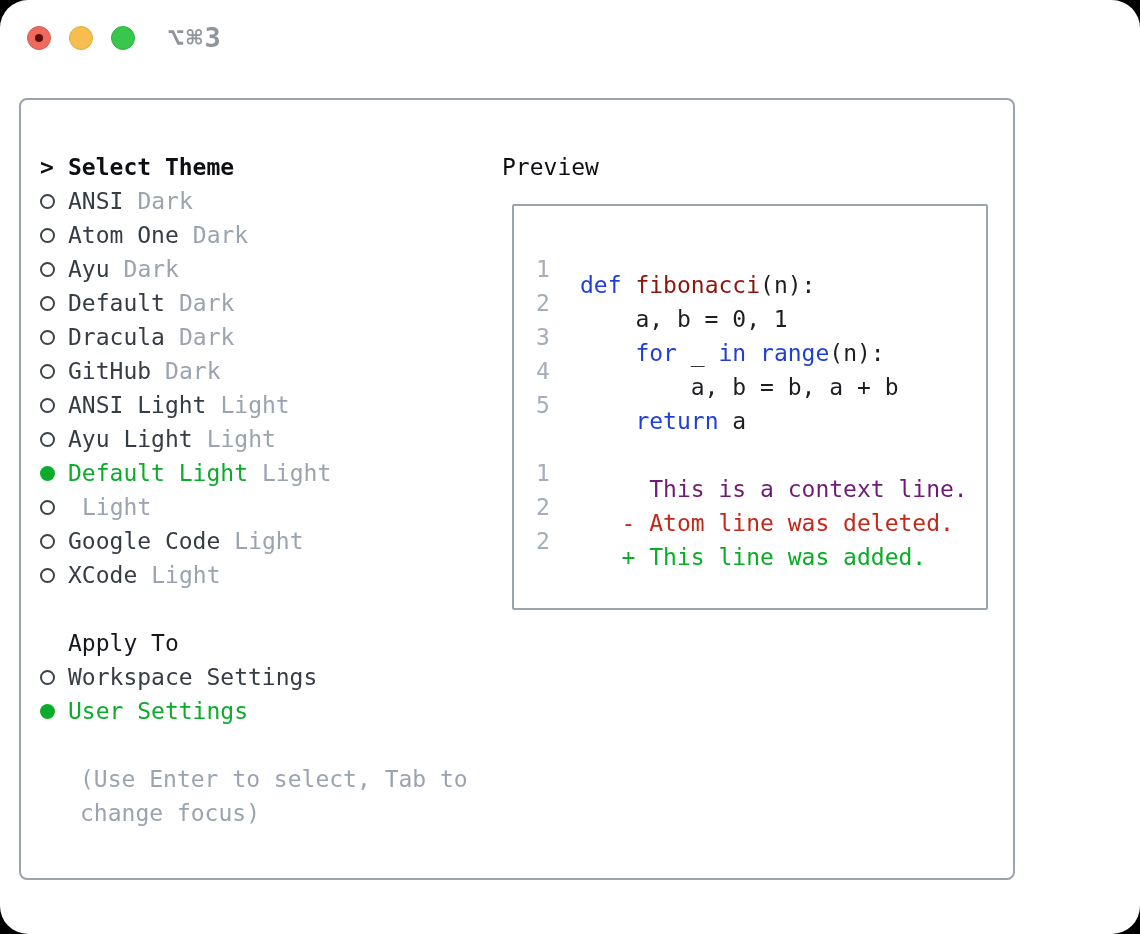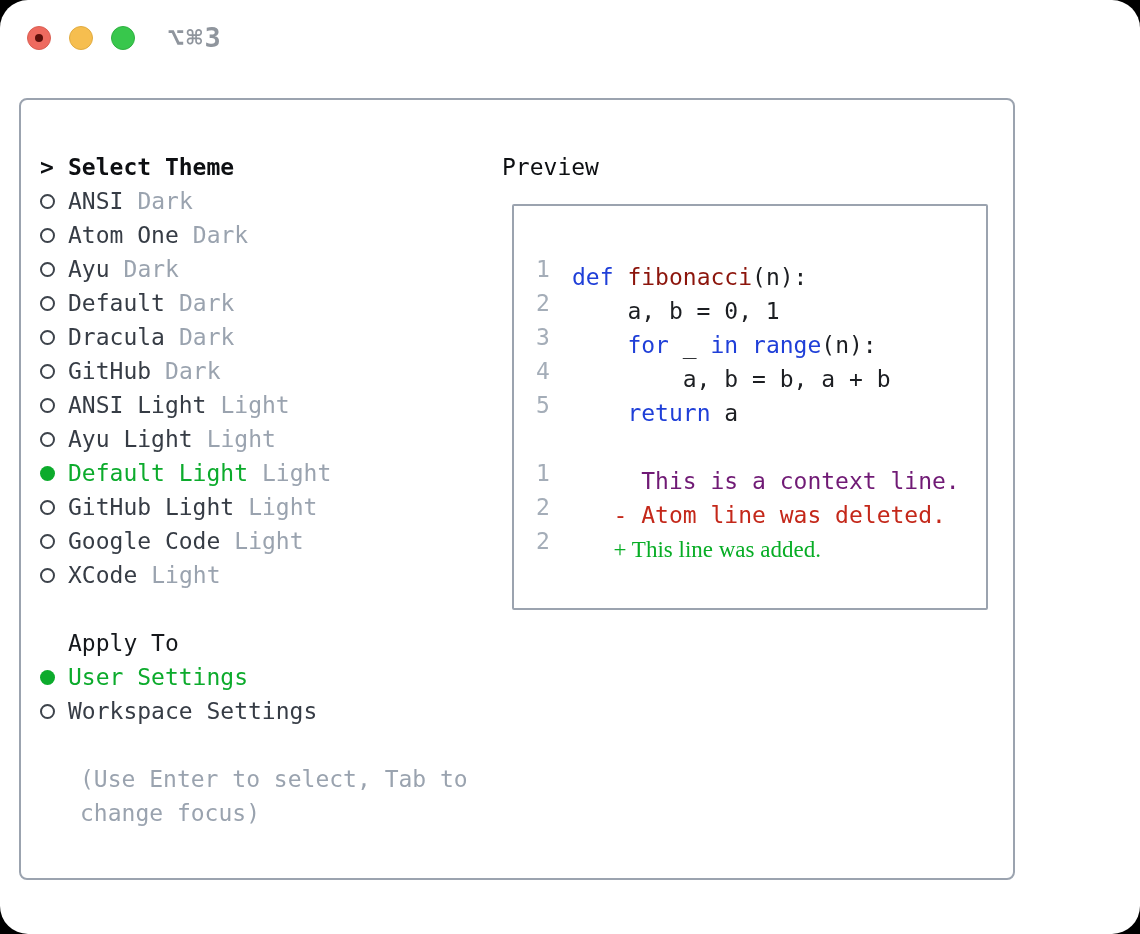--- a/index.html
+++ b/index.html
@@ -41,27 +41,27 @@
   }
   
   .preview-header{position:absolute;left:481px;top:50px;font-weight:normal;color:#0d0f12;}
   .preview-box{
     position:absolute;left:491px;top:104px;width:476px;height:406px;
     border:2px solid #9ba3af;border-radius:2px;box-sizing:border-box;
     padding:46px 0 0 22px;overflow:hidden;background:#fff;
   }
   .code-row{display:flex;height:34px;font-size:23px;line-height:34px;}
   .lnum{color:#a4adb8;width:14px;margin-right:14px;flex:none;}
-  .toks{margin:8px;font:inherit;white-space:pre;}
+  .toks{margin:16px;font:inherit;white-space:pre;}
   .tok.kw{color:#1f3fd8;}
   .tok.fn{color:#8c150c;}
   .tok.pl{color:#1c1e22;}
   .tok.ctx{color:#701a75;}
   .tok.del{color:#c4281a;}
-  .tok.add{color:#07ad25;font-family:Liberation Serif, serif;}
+  .tok.add{color:#07ad25;}
 </style>
 </head>
 <body>
 
 <div class="window">
 
   <div class="titlebar">
     <div class="lights">
       <span class="light red">
         <span class="reddot"></span>
@@ -149,21 +149,20 @@
       <span class="marker sel"></span>
     </span>
     <span class="name sel">Default Light</span>
     <span class="suffix">Light</span>
   </div>
 
   <div class="row theme-row">
     <span class="prefix">
       <span class="marker"></span>
     </span>
-    <span class="name">GitHub Light</span>
     <span class="suffix">Light</span>
   </div>
 
   <div class="row theme-row">
     <span class="prefix">
       <span class="marker"></span>
     </span>
     <span class="name">Google Code</span>
     <span class="suffix">Light</span>
   </div>
@@ -179,33 +178,33 @@
     </div>
 
     <div class="apply-col">
       <div class="row">
         <span class="prefix"></span>
         <span class="apply-header">Apply To</span>
       </div>
       <div id="apply-list">
   <div class="row theme-row">
     <span class="prefix">
+      <span class="marker"></span>
+    </span>
+    <span class="name">Workspace Settings</span>
+    
+  </div>
+
+  <div class="row theme-row">
+    <span class="prefix">
       <span class="marker sel"></span>
     </span>
     <span class="name sel">User Settings</span>
     
   </div>
-
-  <div class="row theme-row">
-    <span class="prefix">
-      <span class="marker"></span>
-    </span>
-    <span class="name">Workspace Settings</span>
-    
-  </div>
 </div>
     </div>
 
     <div class="hint">(Use Enter to select, Tab to change focus)</div>
 
     <div class="row preview-header">Preview</div>
     <div class="preview-box mono" id="code-box">
   <div class="code-row">
     <span class="lnum">1</span>
     <pre class="toks"><span class="tok kw">def</span><span class="tok pl"> </span><span class="tok fn">fibonacci</span><span class="tok pl">(n):</span></pre>

